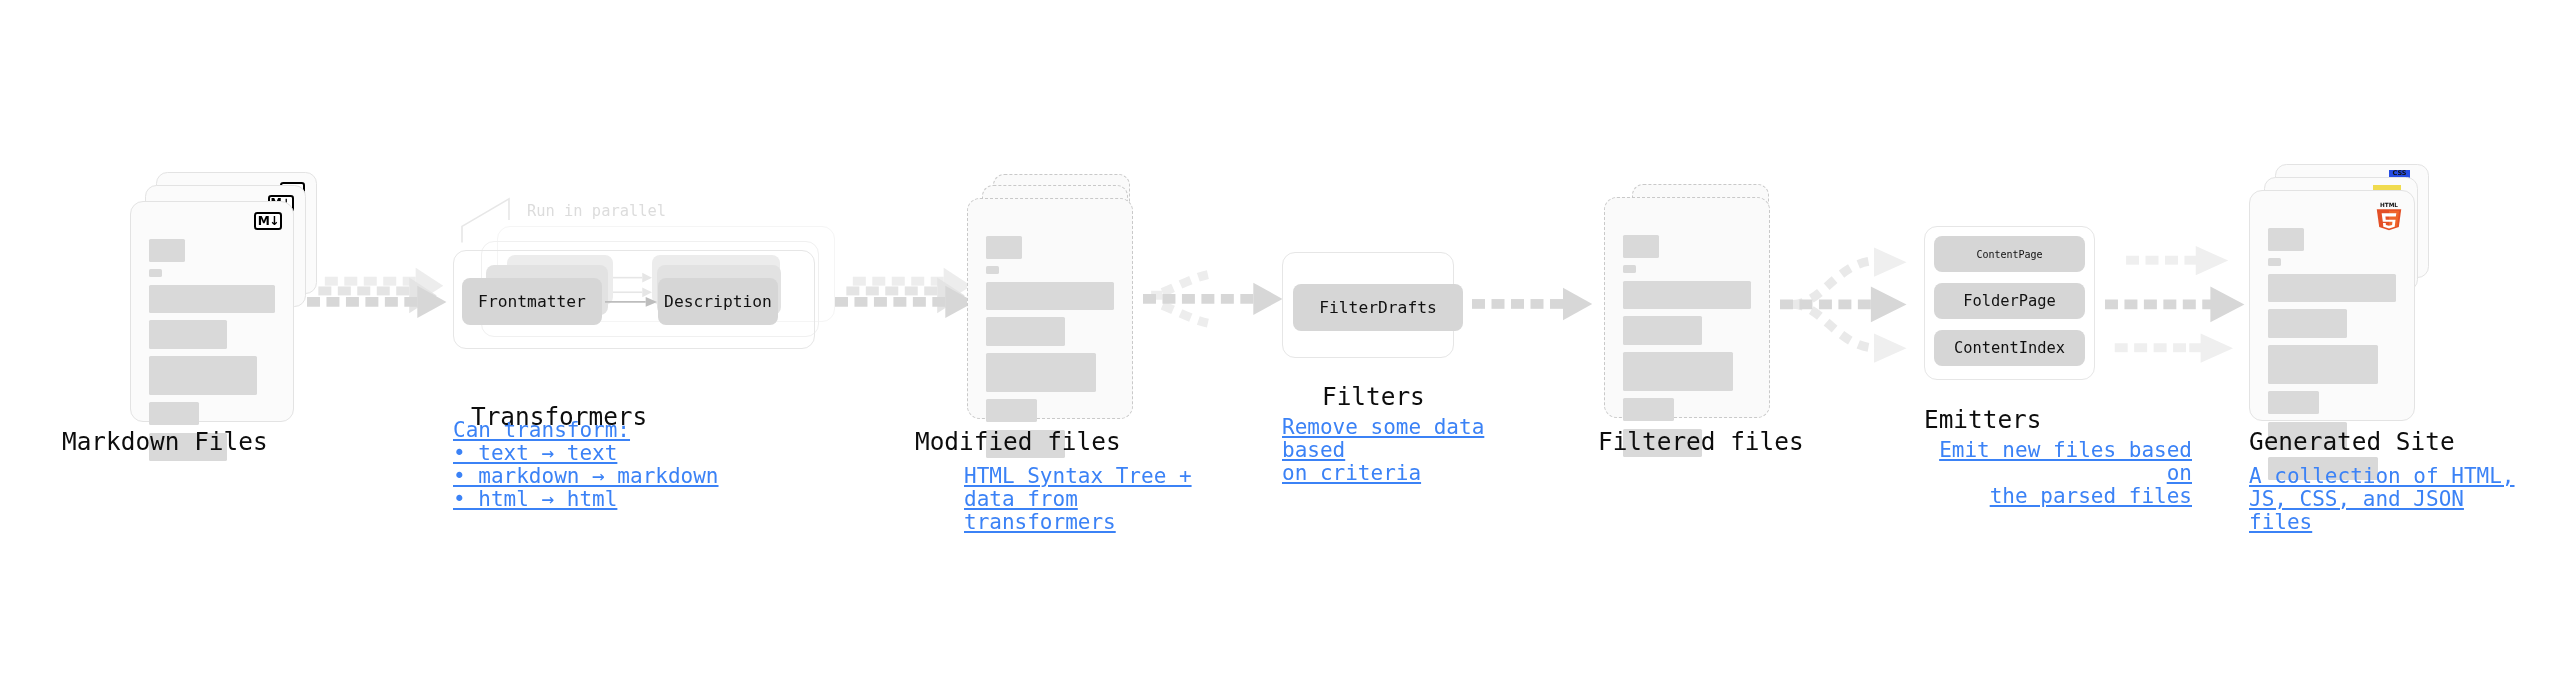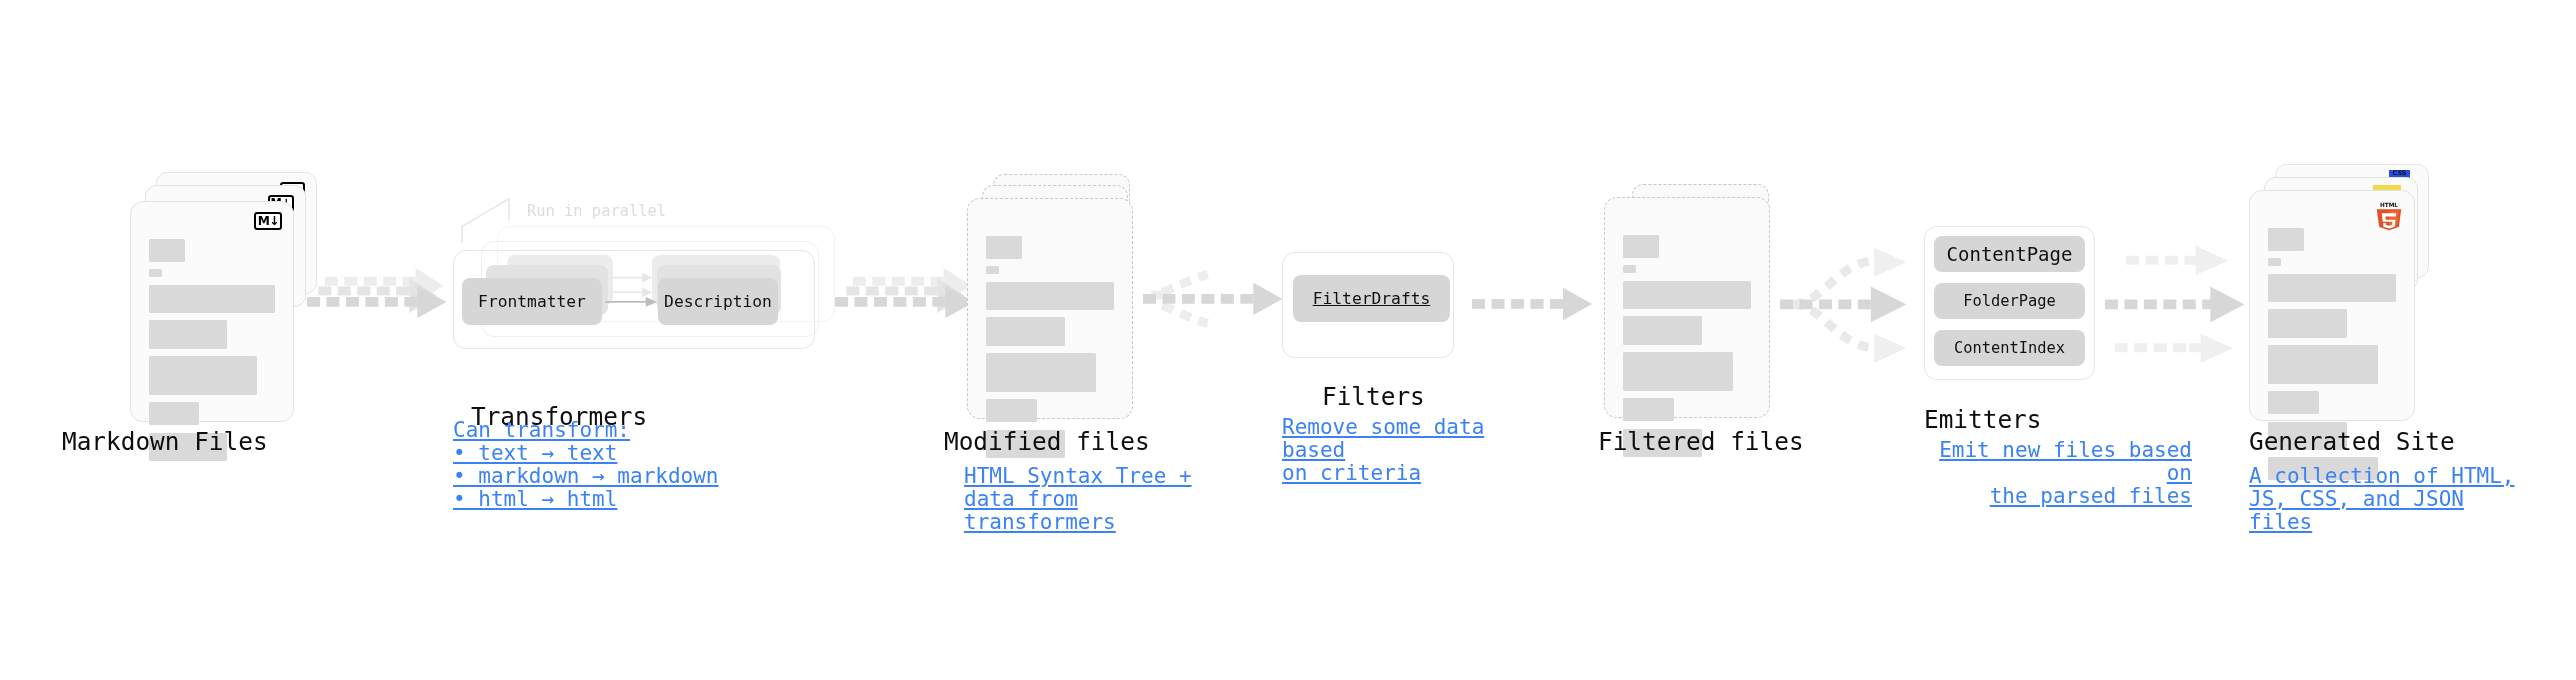--- a/index.html
+++ b/index.html
@@ -273,21 +273,21 @@
       <div class="doc-lines">
         <div class="ln" style="width:36px;height:23px;"></div>
         <div class="ln" style="width:13px;height:8.1px;"></div>
         <div class="ln" style="width:100%;height:28.4px;"></div>
         <div class="ln" style="width:62%;height:28.4px;"></div>
         <div class="ln" style="width:86%;height:39px;"></div>
         <div class="ln" style="width:40%;height:23px;"></div>
         <div class="ln" style="width:62%;height:28.4px;"></div>
       </div>
     </div>
-    <div class="abs stage-title" style="left:944px; top:427px;text-align:right;">Modified files</div>
+    <div class="abs stage-title" style="left:915px; top:427px;text-align:right;">Modified files</div>
     <div class="abs stage-desc" style="left:964px; top:465px; width:268px;">HTML Syntax Tree +
 data from transformers</div>
   </div>
 
   <svg class="abs" style="left:1143px; top:268px;" width="146" height="65" viewBox="0 0 180 80">
     <g fill="#ededed">
       <rect x="10" y="28" width="14" height="11"></rect>
       <path d="M24,30 C48,20 62,12 80,8" stroke="#ededed" stroke-width="11" fill="none" stroke-dasharray="14 10"></path>
       <path d="M24,46 C48,56 62,64 80,68" stroke="#ededed" stroke-width="11" fill="none" stroke-dasharray="14 10"></path>
     </g>
@@ -297,21 +297,21 @@
       <rect x="48" y="32" width="16" height="12"></rect>
         <rect x="72" y="32" width="16" height="12"></rect>
       <rect x="96" y="32" width="16" height="12"></rect>
         <rect x="120" y="32" width="16" height="12"></rect>
       <polygon points="136,18 172,38 136,58"></polygon>
     </g>
   </svg>
 
   <div>
     <div class="panel" style="left:1282px; top:252px; width:172px; height:106px;"></div>
-    <div class="pill" style="left:1293px; top:275px; width:157px; height:47px;text-decoration:underline;">FilterDrafts</div>
+    <div class="pill" style="left:1293px; top:284px; width:170px; height:47px;">FilterDrafts</div>
     <div class="abs stage-title" style="left:1322px; top:382px;">Filters</div>
     <div class="abs stage-desc" style="left:1282px; top:416px; width:260px;">Remove some data based
 on criteria</div>
   </div>
 
   <svg class="abs" style="left:1472px; top:294px;" width="130" height="41" viewBox="0 0 160 50">
     <g fill="#d7d7d7">
       <rect x="0" y="6" width="16" height="12"></rect>
         <rect x="24" y="6" width="16" height="12"></rect>
       <rect x="48" y="6" width="16" height="12"></rect>
@@ -349,21 +349,21 @@
         <rect x="24" y="72" width="16" height="12"></rect>
       <rect x="48" y="72" width="16" height="12"></rect>
         <rect x="72" y="72" width="16" height="12"></rect>
       <rect x="96" y="72" width="16" height="12"></rect>
       <polygon points="112,56 156,78 112,100"></polygon>
     </g>
   </svg>
 
   <div>
     <div class="panel" style="left:1924px; top:226px; width:171px; height:154px;"></div>
-    <div class="pill" style="left:1934px; top:236px; width:151px; height:36px; font-size:19px;">ContentPage</div>
+    <div class="pill" style="left:1934px; top:236px; width:151px; height:36px; font-size:10px;">ContentPage</div>
     <div class="pill" style="left:1934px; top:283px; width:151px; height:36px; font-size:15.4px;">FolderPage</div>
     <div class="pill" style="left:1934px; top:330px; width:151px; height:36px; font-size:15.4px;">ContentIndex</div>
     <div class="abs stage-title" style="left:1924px; top:405px;">Emitters</div>
     <div class="abs stage-desc" style="left:1924px; top:439px; width:268px;text-align:right;">Emit new files based on
 the parsed files</div>
   </div>
 
   <svg class="abs" style="left:2105px; top:241px;" width="154" height="130" viewBox="0 0 190 160">
     <g fill="#efefef">
       <rect x="26" y="18" width="16" height="11"></rect>

